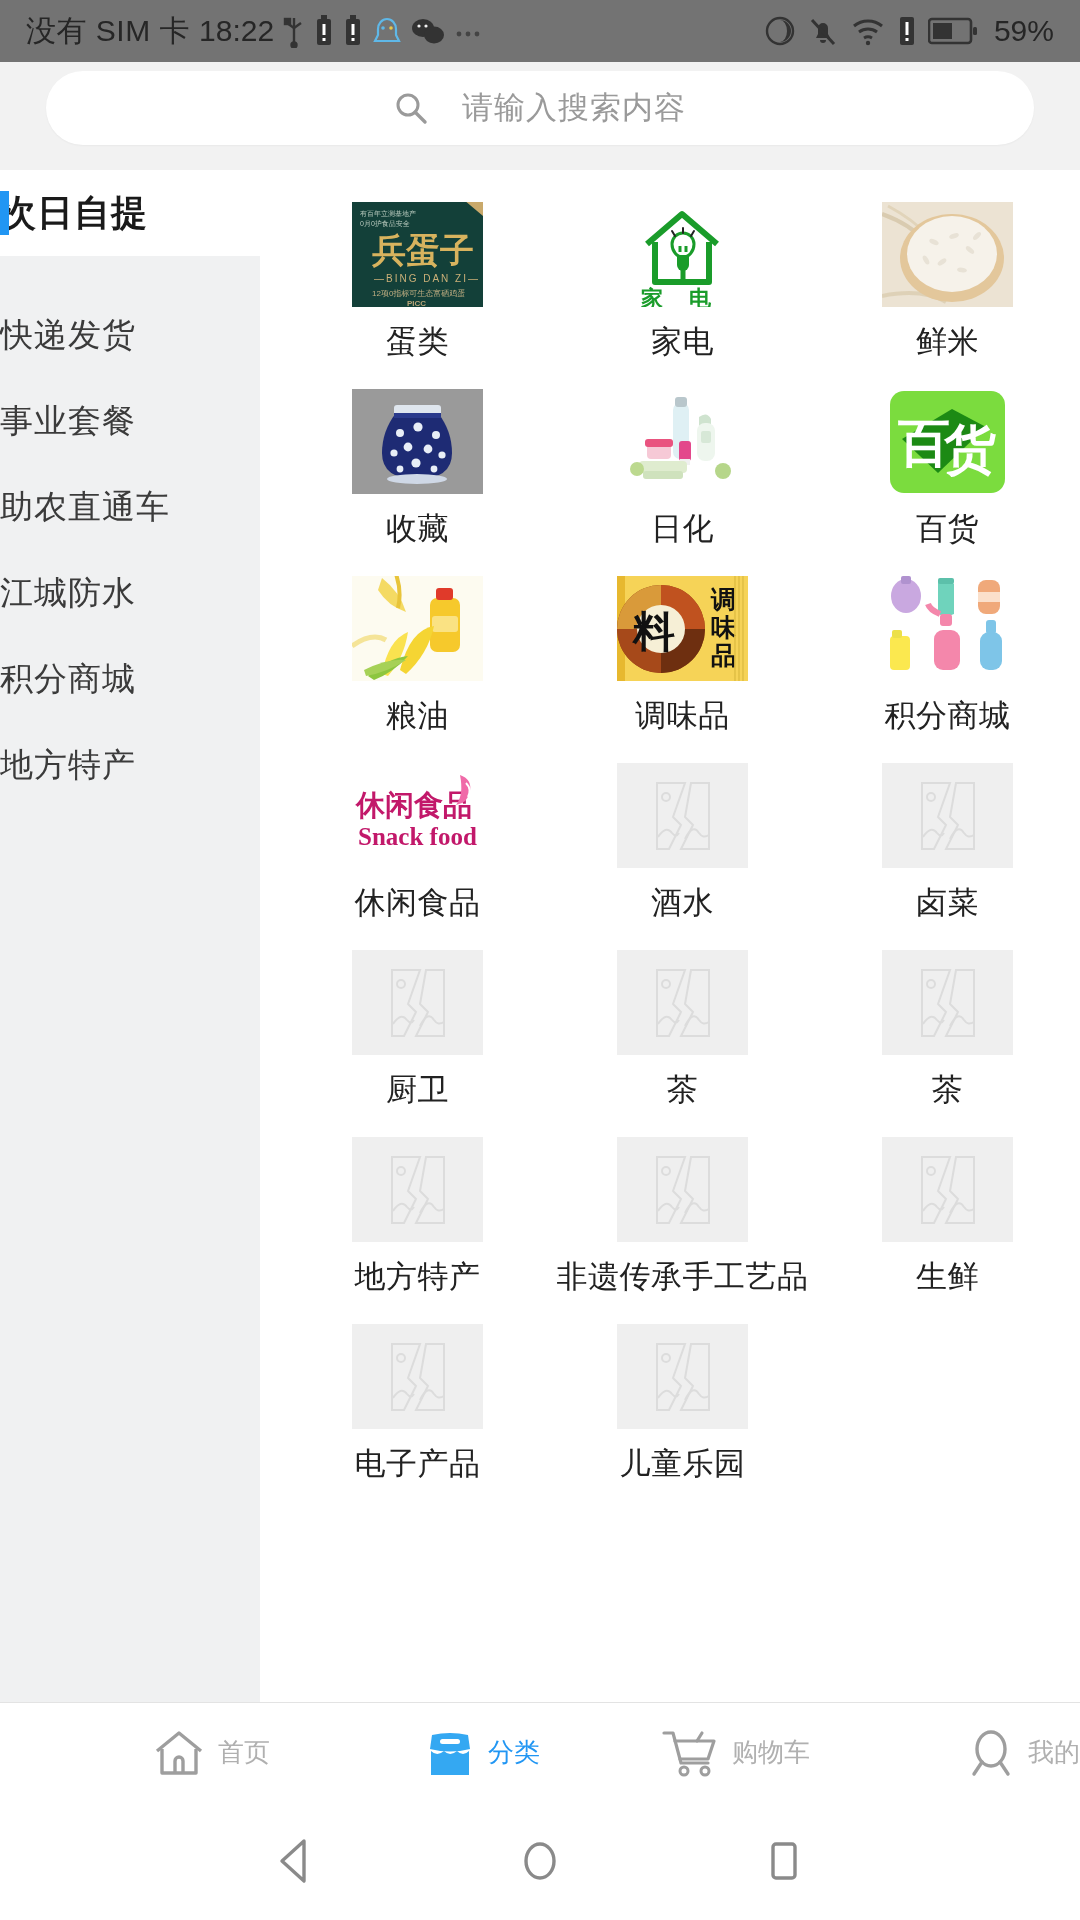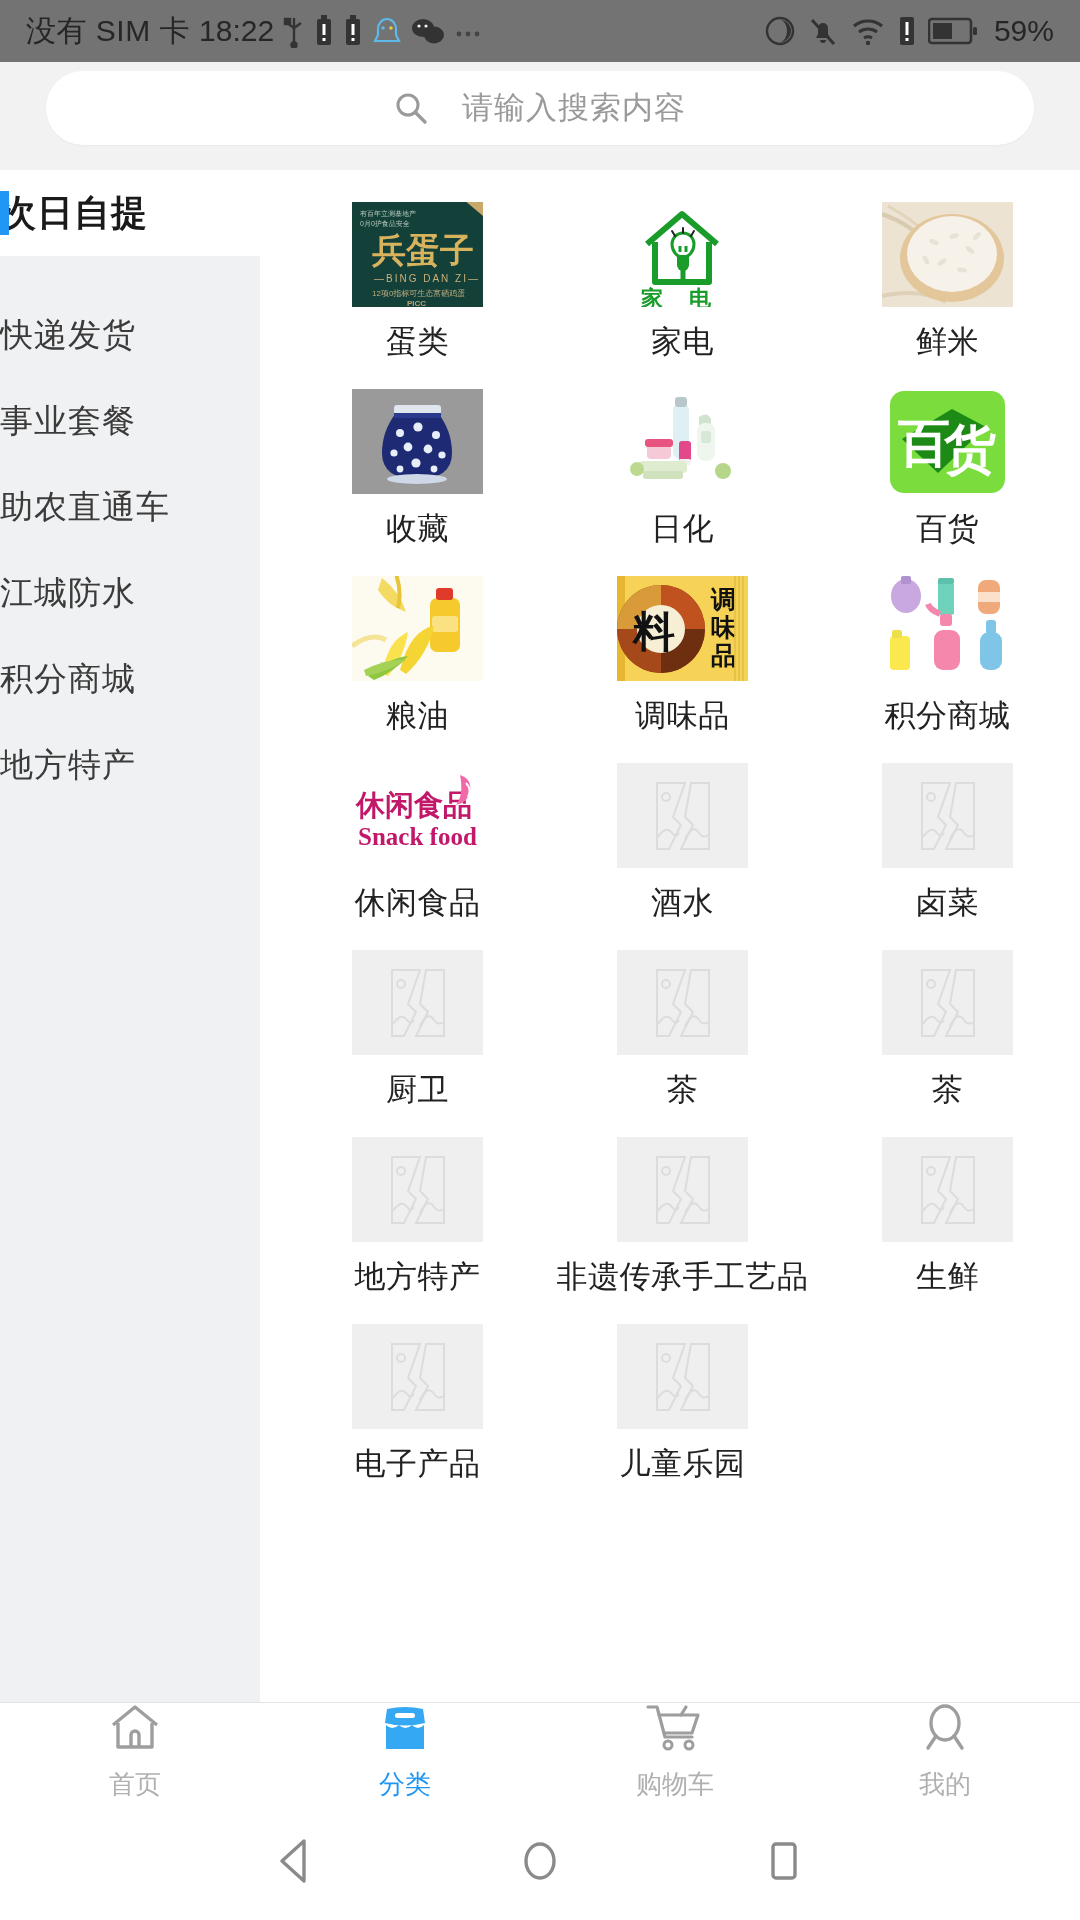--- a/index.html
+++ b/index.html
@@ -115,21 +115,21 @@
   
   .tabbar {
     position: absolute; left: 0; right: 0; bottom: 118px;
     height: 100px;
     background: #ffffff;
     border-top: 1px solid #e3e3e3;
     display: flex;
   }
   .tab {
     flex: 1 1 0;
-    display: flex; flex-direction: column; align-items: center; justify-content: space-between;
+    display: flex; flex-direction: row; align-items: center; justify-content: flex-end;
     gap: 12px;
   }
   .tab-label { font-size: 26px; color: #b0b0b0; }
   .tab.active .tab-label { color: #2196f3; }
   .tab-ic { height: 48px; display: flex; align-items: flex-end; }
 
   
   .navbar {
     position: absolute; left: 0; right: 0; bottom: 0;
     height: 118px;

